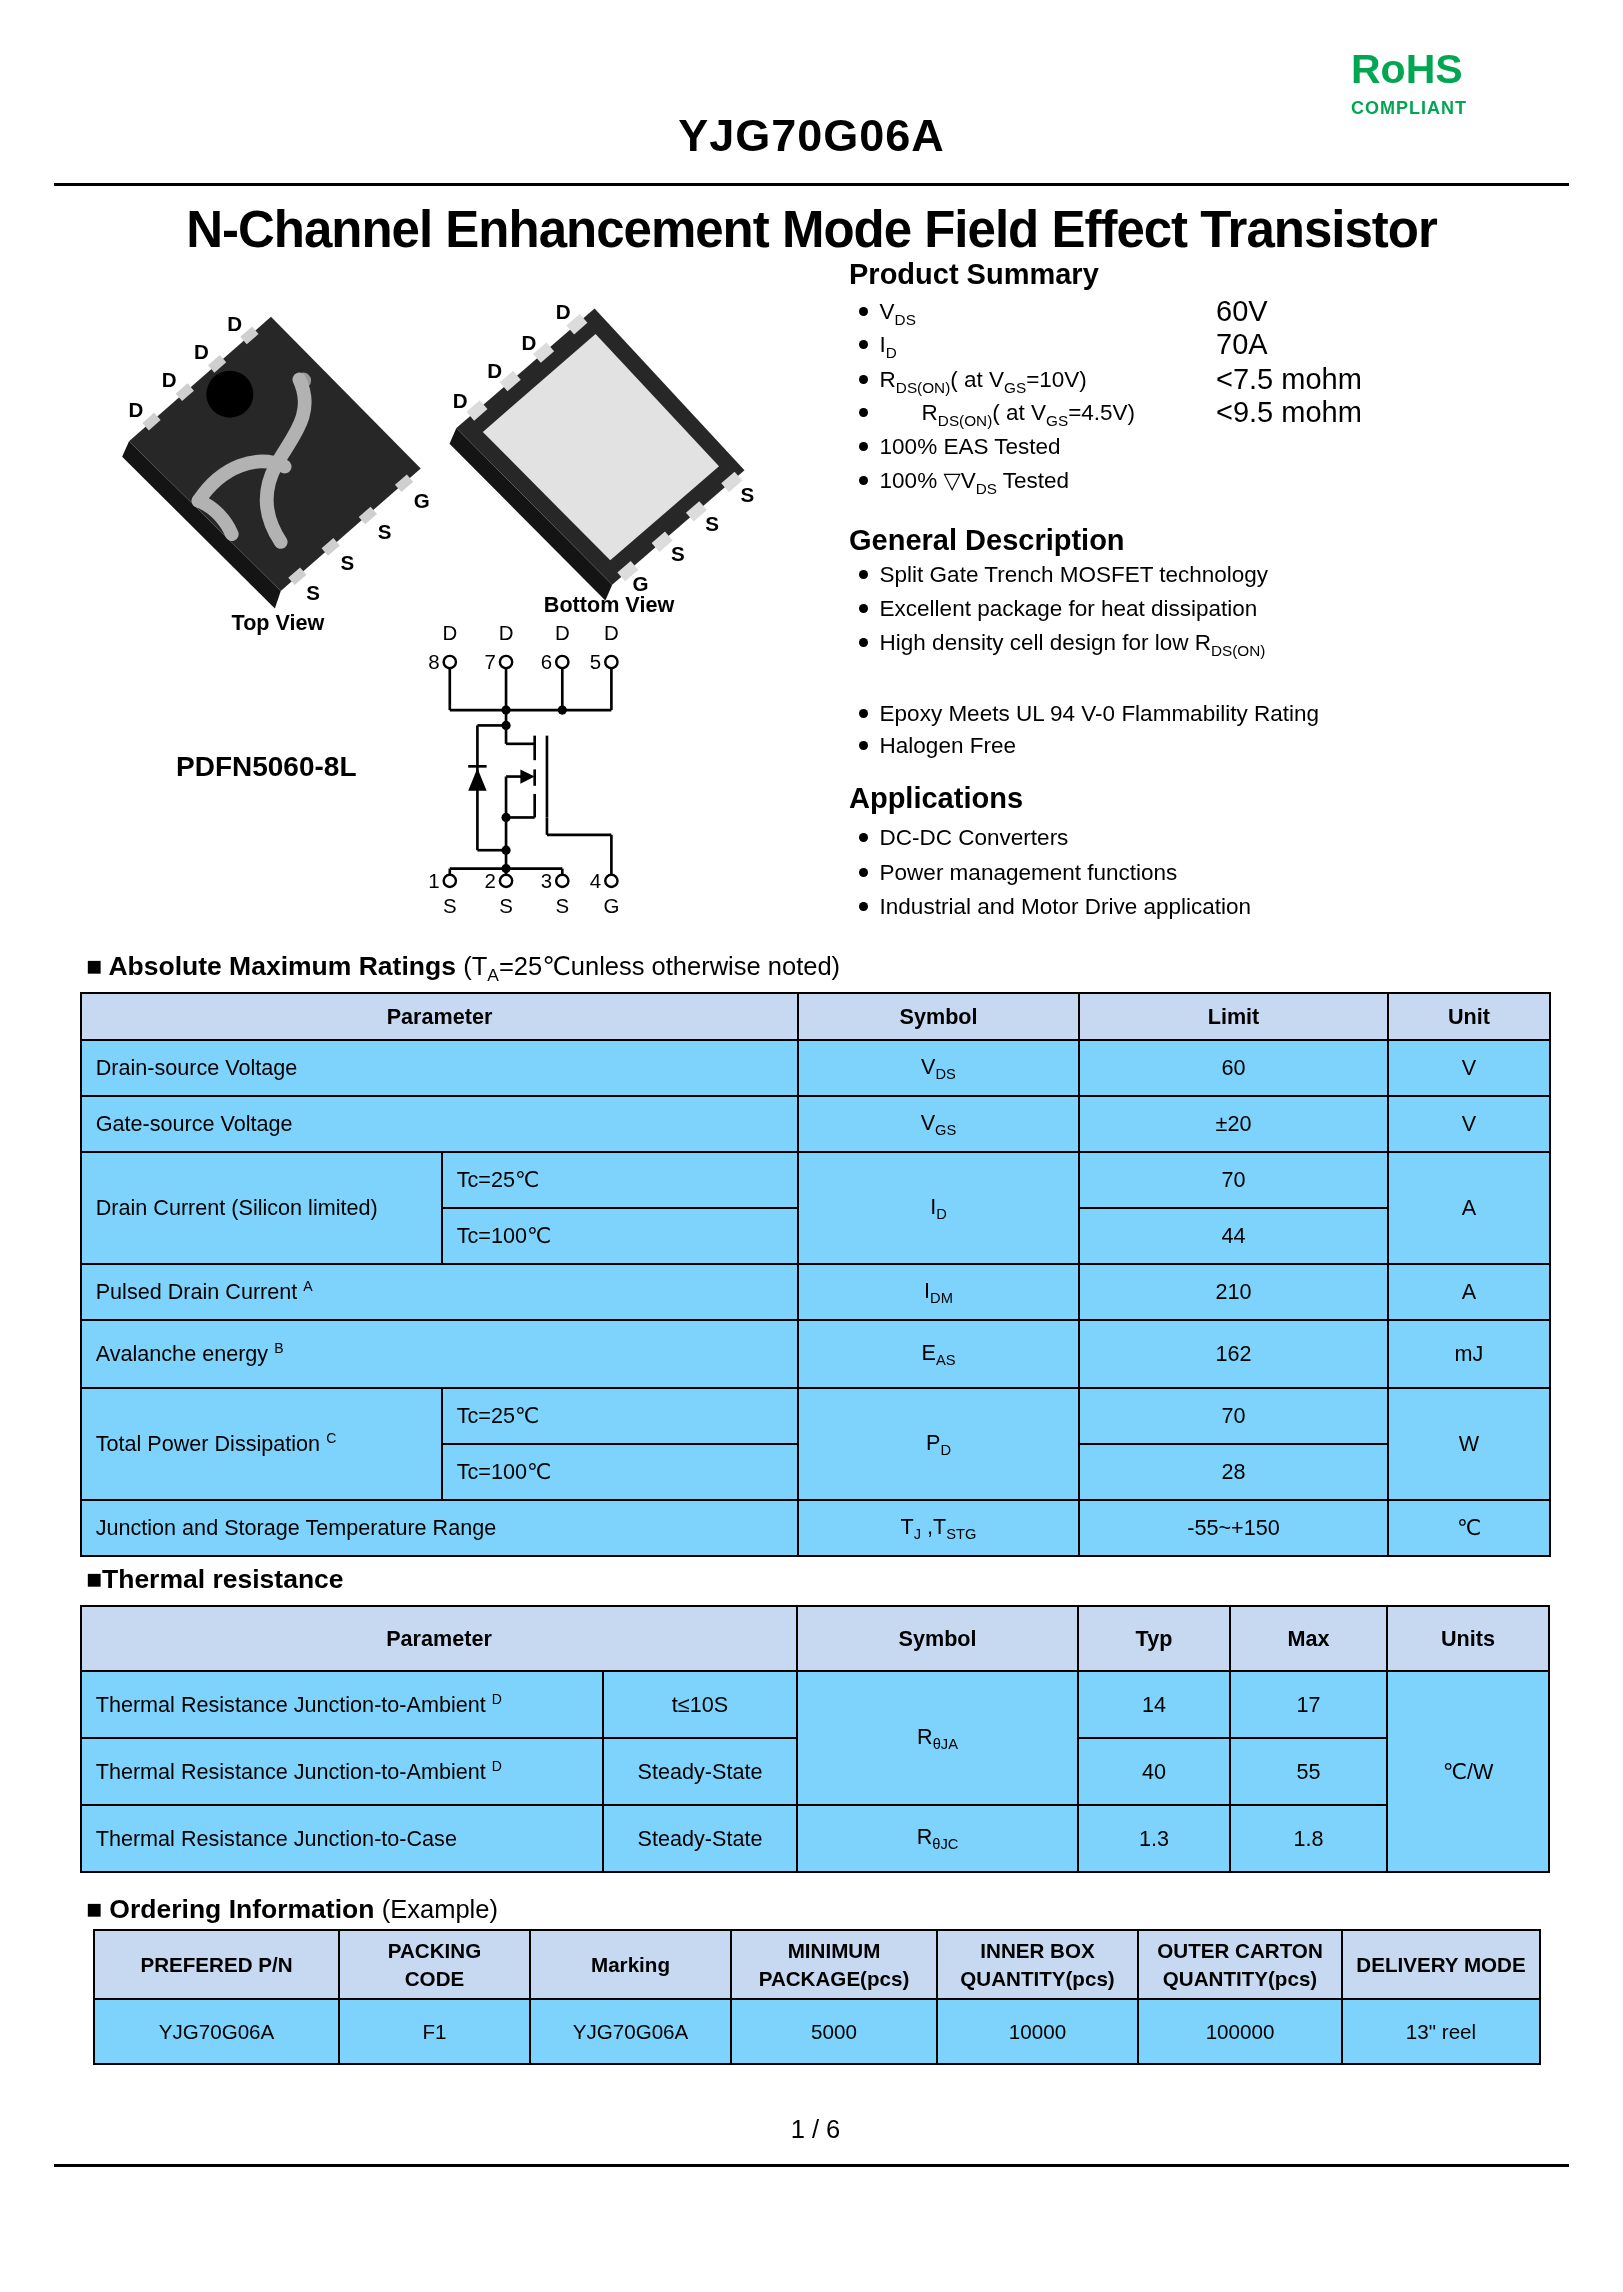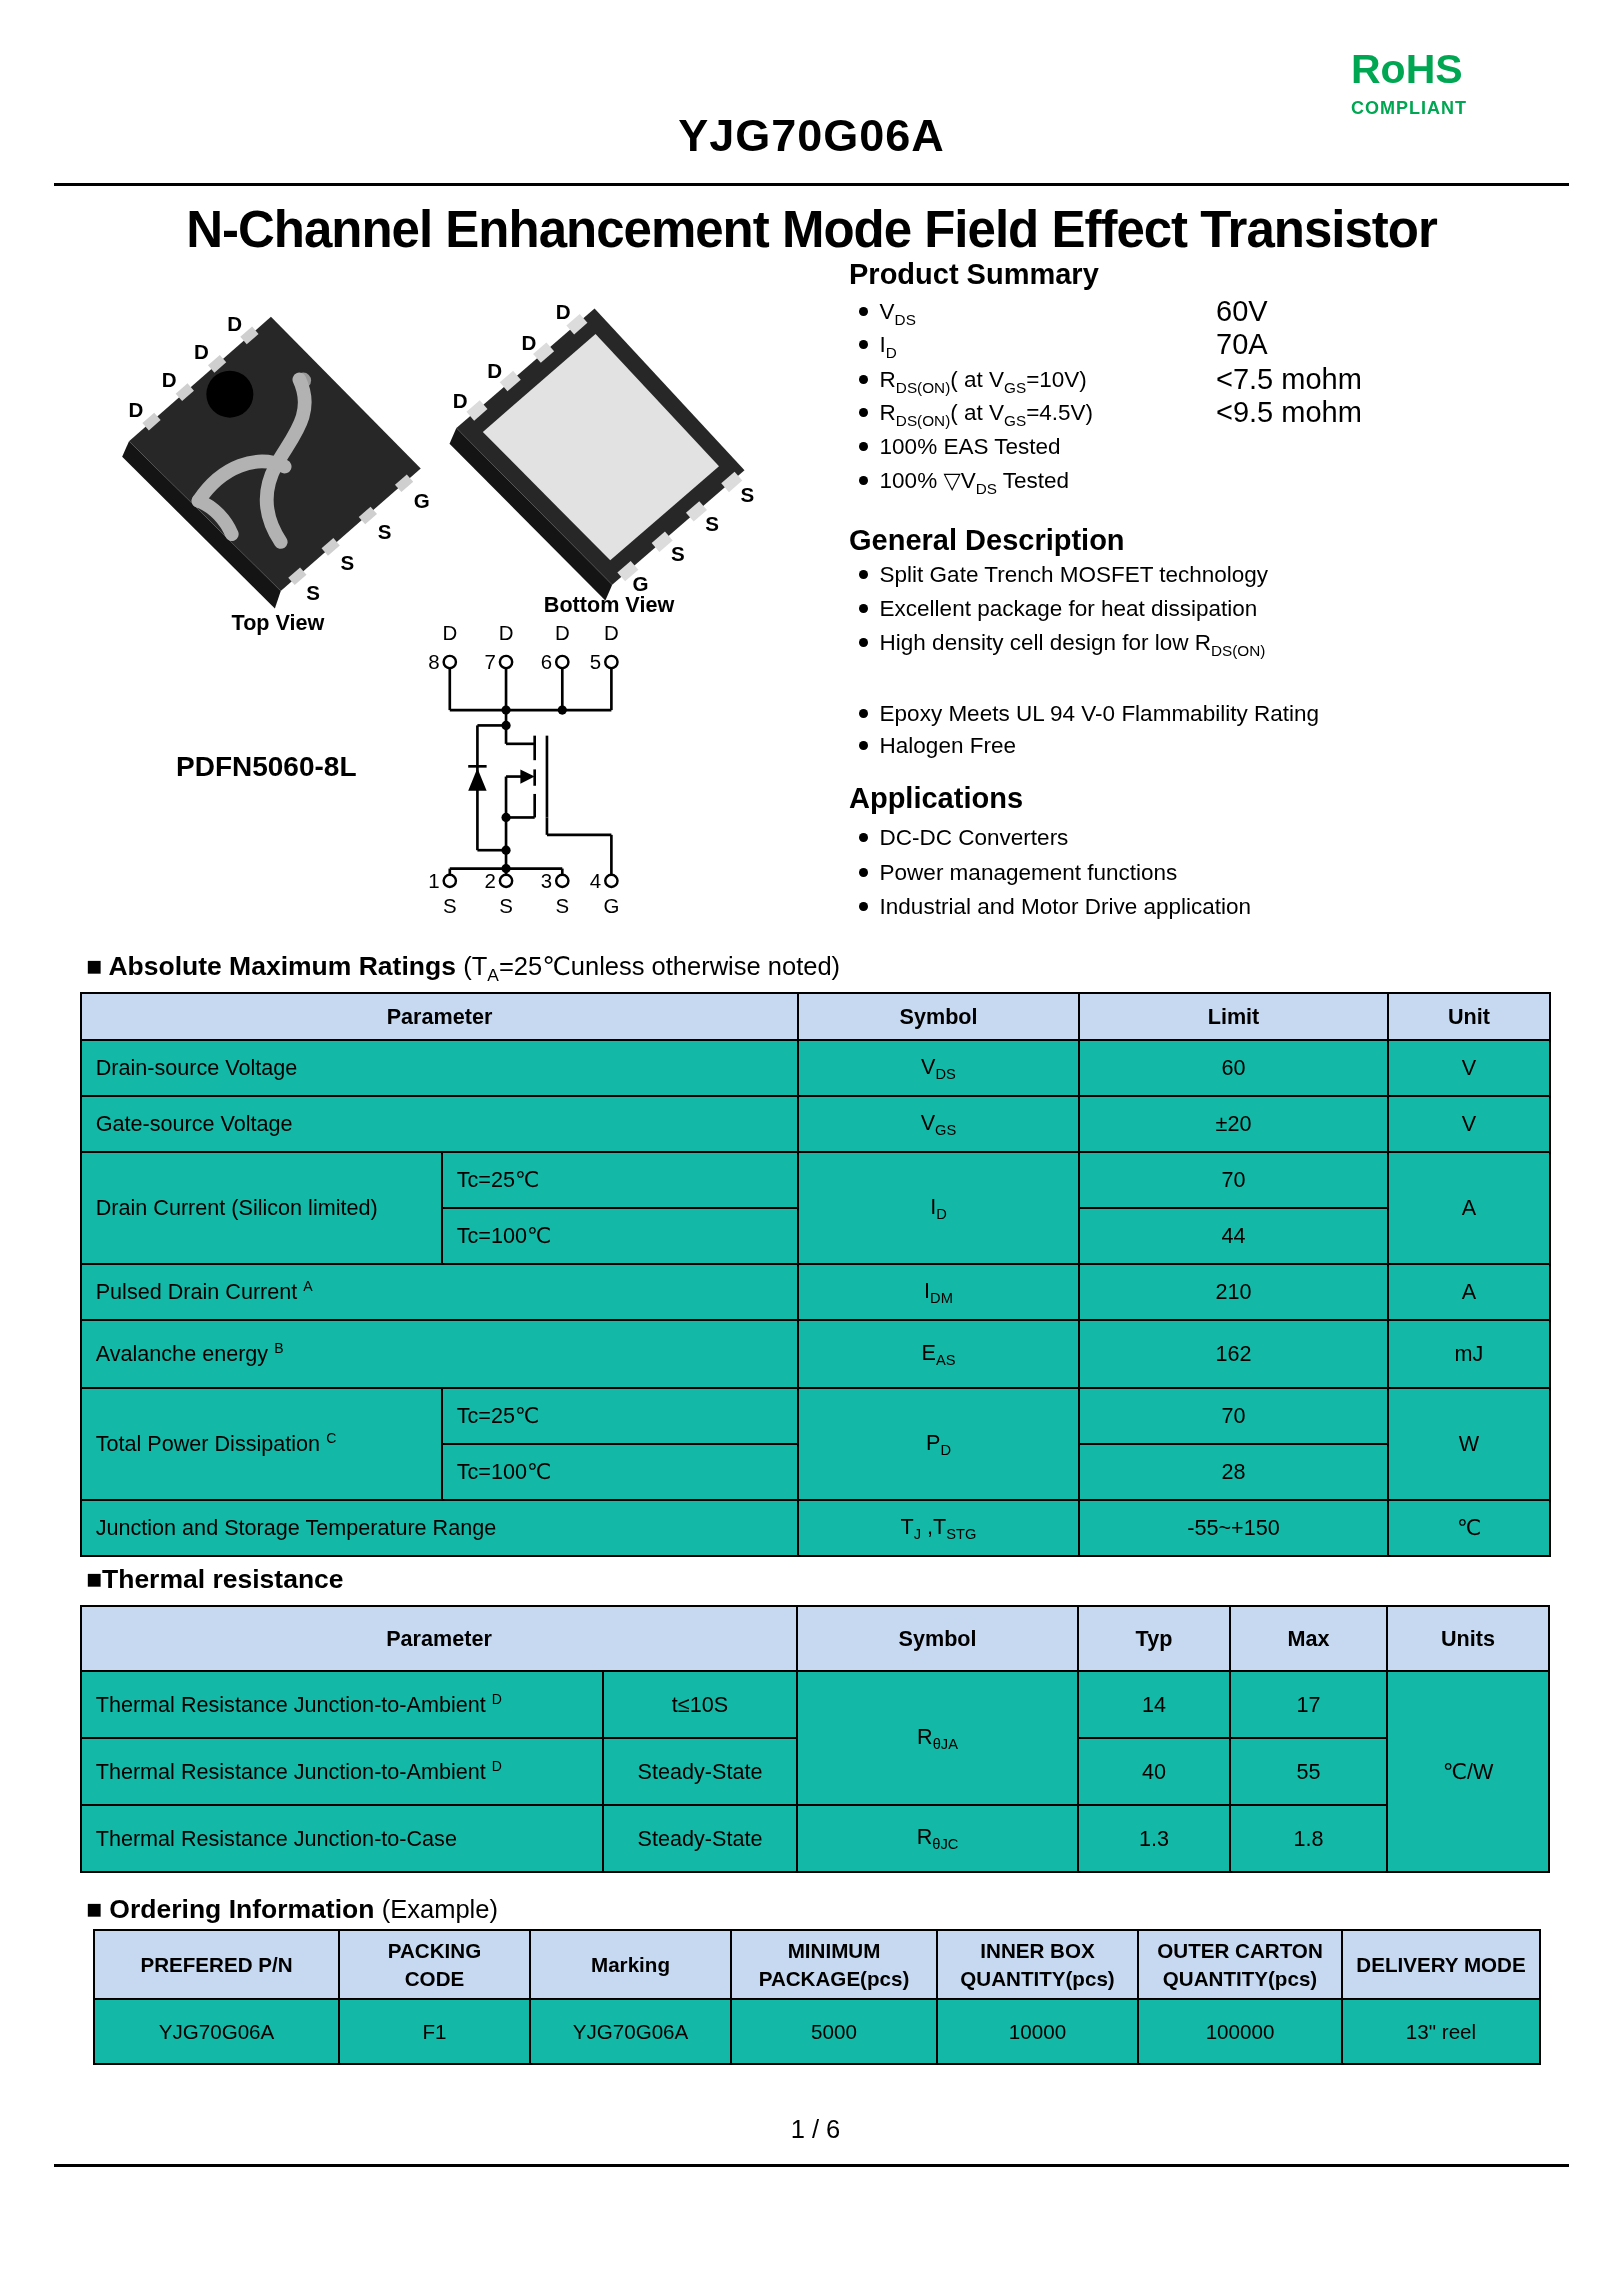--- a/index.html
+++ b/index.html
@@ -16,21 +16,21 @@
   .caption{font-size:21.6px;font-weight:bold;text-align:center;width:216px;}
   .pkg-name{font-size:28px;font-weight:bold;}
   .sec-h{font-size:29px;font-weight:bold;}
   .tbl-h{font-size:26.5px;font-weight:bold;}
   .tbl-h .note{font-weight:normal;font-size:25.5px;}
   .bullet-row{display:flex;align-items:flex-start;width:706px;font-size:22.5px;line-height:27.4px;}
   .dot{flex:0 0 8.8px;width:8.8px;height:8.8px;border-radius:50%;background:#000;margin:8.8px 11.8px 0 0;}
   .val{position:absolute;left:322px;top:0;font-size:29px;margin-left:35px;}
   sub{font-size:0.68em;}
   sup{font-size:0.65em;}
-  table{border-collapse:collapse;table-layout:fixed;background:#14b8a6;}
+  table{border-collapse:collapse;table-layout:fixed;background:#7dd3fc;}
   table,th,td{border:2px solid #000;}
   th,td{border-top-width:2.9px;border-bottom-width:2.9px;font-size:21.6px;vertical-align:middle;
         padding:0 3.9px;overflow:hidden;}
   table{border-width:2.9px;}
   th{background:#c6d9f1;font-weight:bold;text-align:center;}
   td{text-align:center;font-weight:normal;}
   td.param{text-align:left;padding-left:13.7px;}
   .ord th{white-space:pre-line;font-size:20.6px;line-height:1.35;}
   .ord td{font-size:20.6px;}
   .footer-page{top:2115px;font-size:25.5px;padding-left:8px;}
@@ -189,21 +189,21 @@
   <div class="abs bullet-row" style="left:859px;top:331px;">
     <span class="dot"></span>
     <span>I<sub>D</sub></span>
     <span class="val">70A</span>
   </div>
   <div class="abs bullet-row" style="left:859px;top:366px;">
     <span class="dot"></span>
     <span>R<sub>DS(ON)</sub>( at V<sub>GS</sub>=10V)</span>
     <span class="val">&lt;7.5 mohm</span>
   </div>
-  <div class="abs bullet-row" style="left:859px;top:399px;">
+  <div class="abs bullet-row" style="left:859px;top:399px;gap:42px;">
     <span class="dot"></span>
     <span>R<sub>DS(ON)</sub>( at V<sub>GS</sub>=4.5V)</span>
     <span class="val">&lt;9.5 mohm</span>
   </div>
   <div class="abs bullet-row" style="left:859px;top:433px;">
     <span class="dot"></span>
     <span>100% EAS Tested</span>
   </div>
   <div class="abs bullet-row" style="left:859px;top:467px;">
     <span class="dot"></span>

